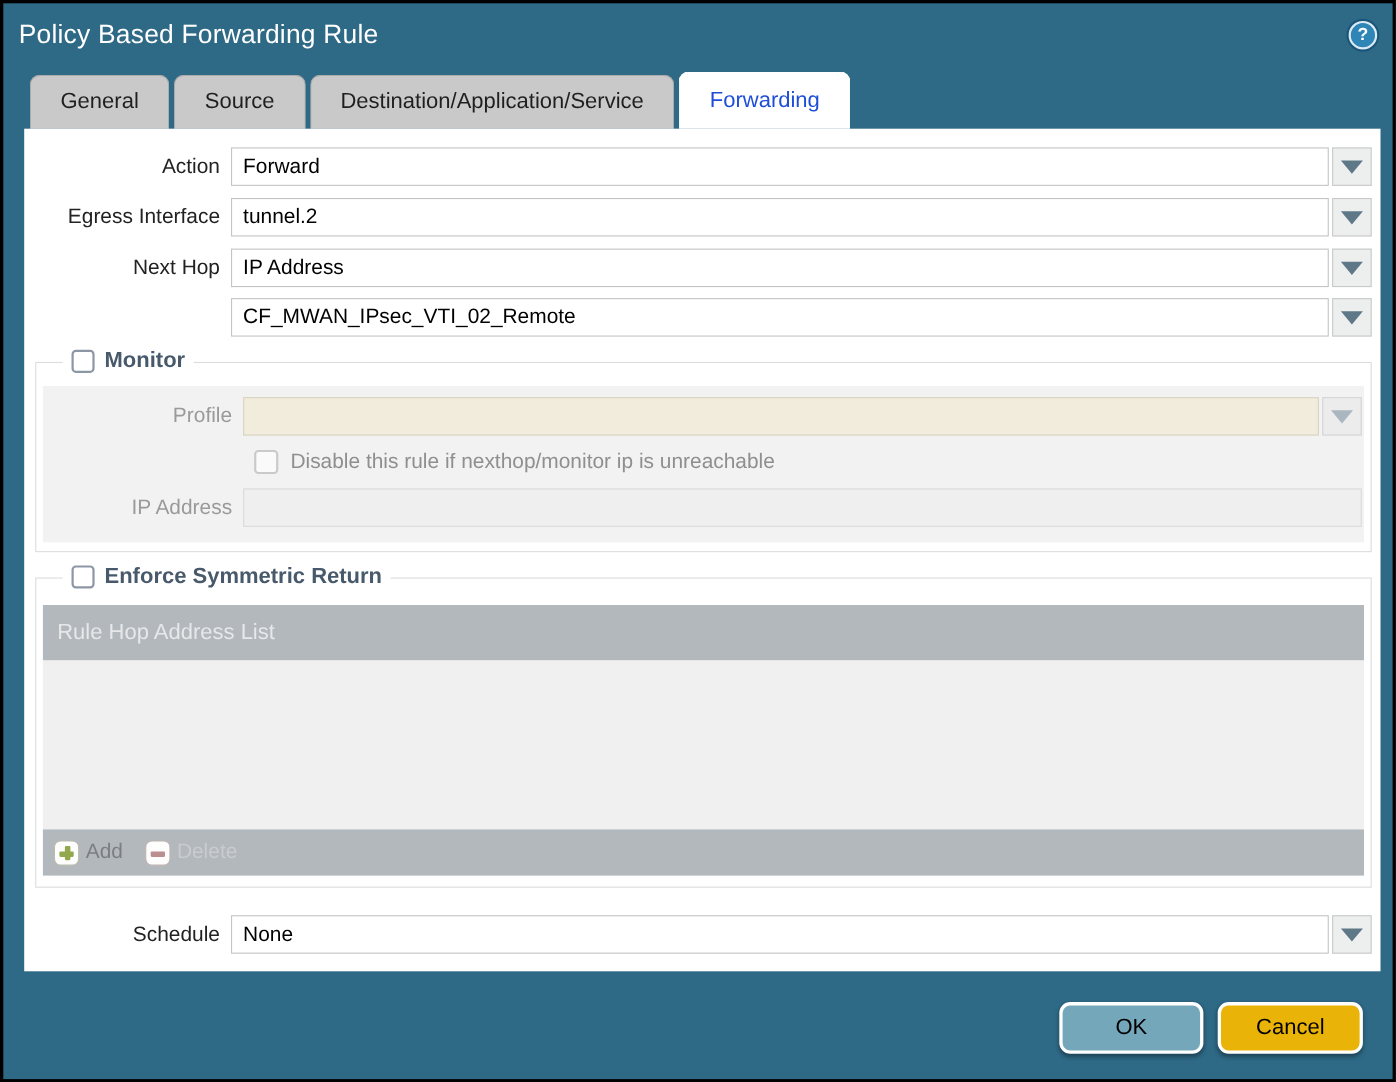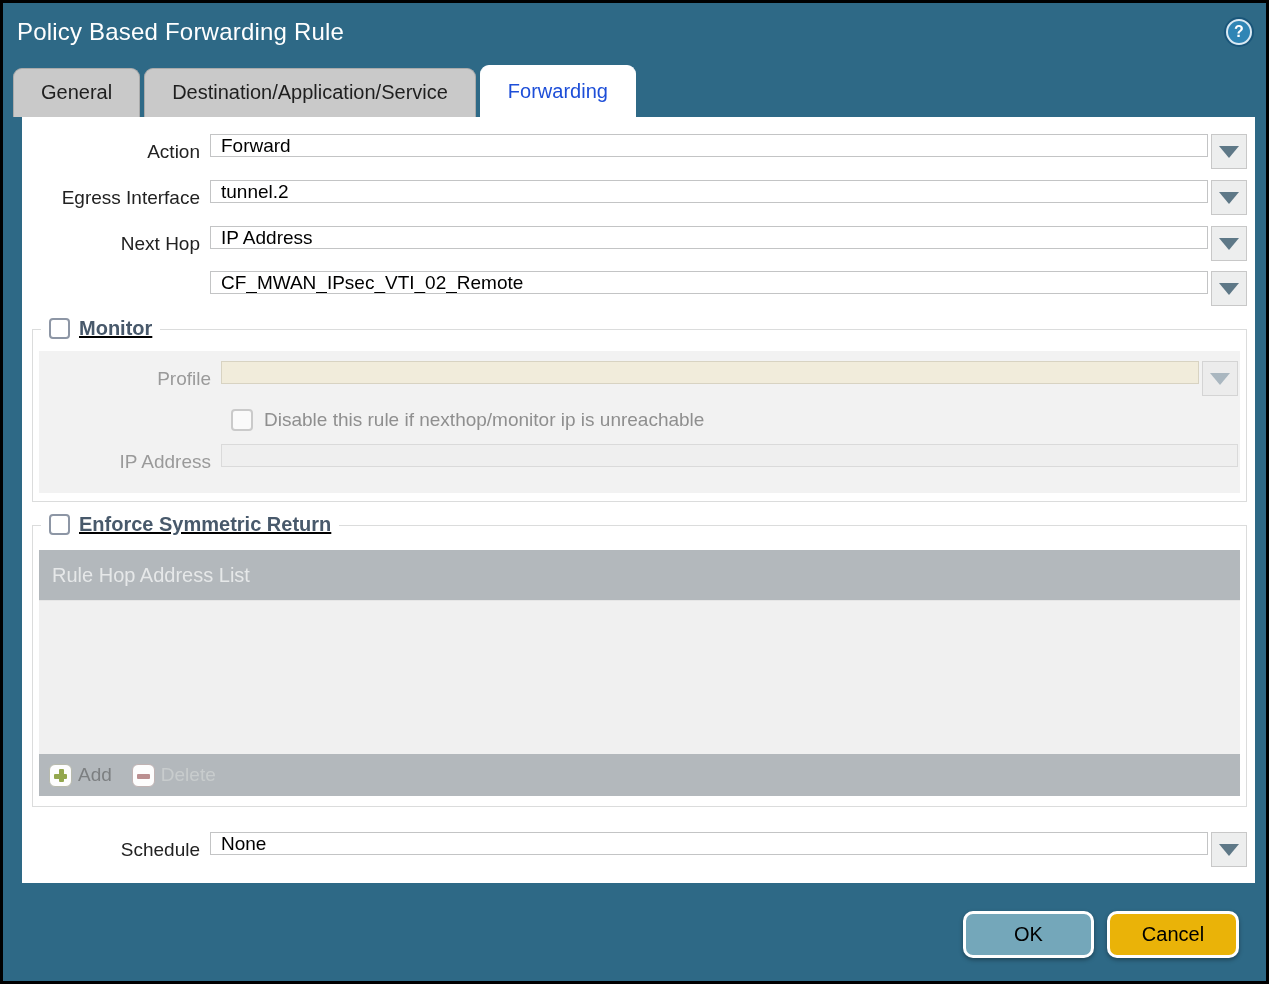--- a/index.html
+++ b/index.html
@@ -42,21 +42,21 @@
     display: flex;
     align-items: center;
     justify-content: center;
     cursor: pointer;
   }
 
   
   .tabs {
     position: absolute;
     top: 60px;
-    left: 10px;
+    left: 24px;
     right: 10px;
     height: 54px;
     display: flex;
     align-items: flex-end;
     gap: 4px;
   }
   .tab {
     background: #c9c9c9;
     border: 1px solid #aaaaaa;
     border-bottom: none;
@@ -97,21 +97,21 @@
   .form-row .lbl {
     width: 188px;
     flex-shrink: 0;
     text-align: right;
     padding-right: 10px;
     color: #222222;
   }
   .fieldwrap { flex: 1; display: flex; height: 35px; }
   .txt {
     flex: 1;
-    height: 23px;
+    height: 35px;
     border: 1px solid #c3c4c5;
     background: #ffffff;
     padding: 0 10px;
     font-size: 19px;
     font-family: "Liberation Sans", sans-serif;
     color: #000000;
     outline: none;
     min-width: 0;
   }
   .dd-btn {
@@ -137,27 +137,26 @@
 
   
   .group {
     position: relative;
     border: 1px solid #dbdcdc;
     margin: 0 8px 0 10px;
   }
   .group-legend {
     position: absolute;
     top: -13px;
-    left: 8px;
+    left: 24px;
     background: #ffffff;
     display: flex;
     align-items: center;
     gap: 9px;
     padding: 0 8px;
-    text-decoration: underline;
   }
   .checkbox {
     width: 21px;
     height: 21px;
     border: 2px solid #8d96a5;
     border-radius: 4px;
     background: #ffffff;
     cursor: pointer;
     flex-shrink: 0;
   }
@@ -259,20 +258,21 @@
 
 <div class="window">
 
   <div class="titlebar">
     <div class="title">Policy Based Forwarding Rule</div>
     <div class="help-btn">?</div>
   </div>
 
   <div class="tabs">
     <div class="tab">General</div>
+    <div class="tab">Source</div>
     <div class="tab">Destination/Application/Service</div>
     <div class="tab active">Forwarding</div>
   </div>
 
   <div class="content">
 
     <div class="form-row" style="margin-top:17px;">
       <div class="lbl">Action</div>
       <div class="fieldwrap">
         <input class="txt" value="Forward" style="">

